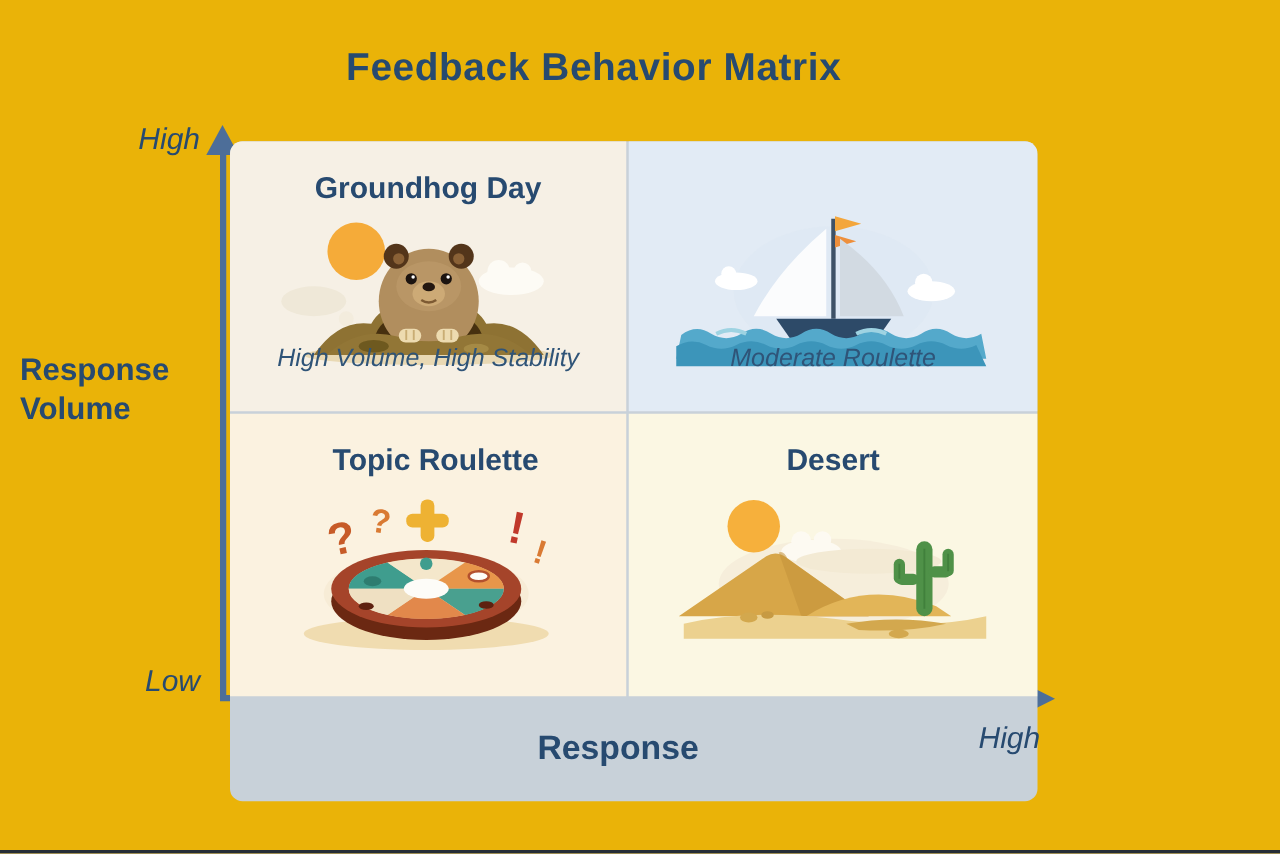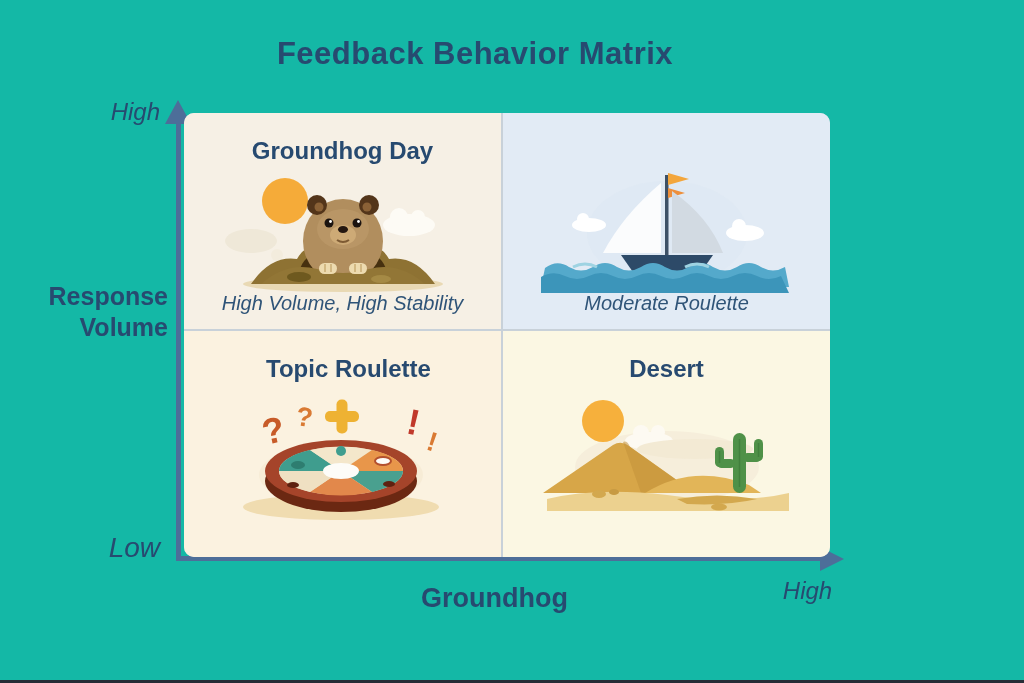--- a/index.html
+++ b/index.html
@@ -1,48 +1,48 @@
 <!DOCTYPE html>
 <html style="--navy: #274a70; --navy2: #2f5478; --axis: #4d6e99; --divider: #c8d1d9; --q_tl_bg: #f6f0e5; --q_tr_bg: #e2ebf5; --q_bl_bg: #fbf2e0; --q_br_bg: #fbf7e3; --bottom_line: #262d36; --sun: #f5ab39; --wave_blue: #54a9cb; --hull_navy: #2d4a68; --wheel_rim: #a5442a; --cactus_green: #4f9148; --plus_gold: #eeb233;"><head>
 <meta charset="utf-8">
 <style>
   html,body{margin:0;padding:0;background:#ffffff;}
-  .canvas{position:relative;width:1024px;height:683px;background:#14b8a6;overflow:hidden;
+  .canvas{position:relative;width:1024px;height:683px;background:#eab308;overflow:hidden;
           font-family:"Liberation Sans", sans-serif;color:var(--navy,#274a70);}
   .page-title{position:absolute;top:36px;left:0;width:950px;margin:0;text-align:center;
           font-size:31px;font-weight:bold;letter-spacing:.5px;color:var(--navy,#274a70);}
   
-  .grid{position:absolute;left:184px;top:113px;width:646px;height:444px;display:grid;
+  .grid{position:absolute;left:184px;top:113px;width:646px;height:528px;display:grid;
         grid-template-columns:317px 327px;grid-template-rows:216px 226px;gap:2px;
         background:var(--divider,#c8d1d9);border-radius:10px;overflow:hidden;}
   .quad{position:relative;display:flex;flex-direction:column;align-items:center;}
   .q-tl{background:var(--q_tl_bg,#f6f0e5);}
   .q-tr{background:var(--q_tr_bg,#e2ebf5);}
   .q-bl{background:var(--q_bl_bg,#fbf2e0);padding-left:12px;}
   .q-br{background:var(--q_br_bg,#fbf7e3);}
   .quad h2{margin:24px 0 0;font-size:24px;font-weight:bold;color:var(--navy,#274a70);}
   .illo{position:absolute;left:0;right:0;top:54px;display:flex;justify-content:center;}
   .q-bl .illo,.q-br .illo{top:56px;}
-  .caption{position:absolute;bottom:14px;left:0;right:0;margin:0;text-align:center;
+  .caption{position:absolute;bottom:14px;left:0;right:0;margin:16px;text-align:center;
            font-style:italic;font-size:20px;color:var(--navy2,#2f5478);}
   
   .axis-y{position:absolute;left:176px;top:124px;width:5px;height:436px;background:var(--axis,#4d6e99);}
   .arrow-up{position:absolute;left:165px;top:100px;width:0;height:0;
             border-left:13px solid transparent;border-right:13px solid transparent;
             border-bottom:24px solid var(--axis,#4d6e99);}
   .axis-x{position:absolute;left:176px;top:556px;width:646px;height:5px;background:var(--axis,#4d6e99);}
   .arrow-right{position:absolute;left:820px;top:546.5px;width:0;height:0;
             border-top:12px solid transparent;border-bottom:12px solid transparent;
             border-left:24px solid var(--axis,#4d6e99);}
   
   .y-high{position:absolute;left:88px;top:98px;width:72px;text-align:right;
           font-style:italic;font-size:24px;}
   .y-low{position:absolute;left:88px;top:532px;width:72px;text-align:right;
-          font-style:italic;font-size:28px;}
-  .y-title{position:absolute;left:16px;top:281px;width:152px;text-align:right;
+          font-style:italic;font-size:24px;}
+  .y-title{position:absolute;left:16px;top:281px;width:152px;text-align:left;
           font-weight:bold;font-size:25px;line-height:1.22;}
   .x-title{position:absolute;left:377px;top:583px;width:235px;text-align:center;
           font-weight:bold;font-size:27px;}
   .x-high{position:absolute;left:765px;top:577px;width:85px;text-align:center;
           font-style:italic;font-size:24px;}
   .bottom-line{position:absolute;left:0;bottom:0;width:1024px;height:3px;
           background:var(--bottom_line,#262d36);}
   svg text{font-family:"Liberation Sans", sans-serif;font-weight:bold;}
 </style>
 </head>
@@ -193,17 +193,17 @@
             <rect x="180" y="72" width="18" height="9" rx="4.5" fill="#4f9148"></rect>
             <rect x="217" y="52" width="9" height="22" rx="4.5" fill="#4f9148"></rect>
             <rect x="206" y="66" width="18" height="9" rx="4.5" fill="#4f9148"></rect>
             <path d="M202.5 52 V100 M182.5 64 V76 M221.5 56 V70" stroke="#41803c" stroke-width="1.5" fill="none"></path>
           </g>
         </svg>
       </div>
     </section>
   </div>
 
-  <div class="x-title">Groundhog</div>
+  <div class="x-title">Response</div>
   <div class="x-high">High</div>
 
   <div class="bottom-line"></div>
 </div>
 
 </body></html>

